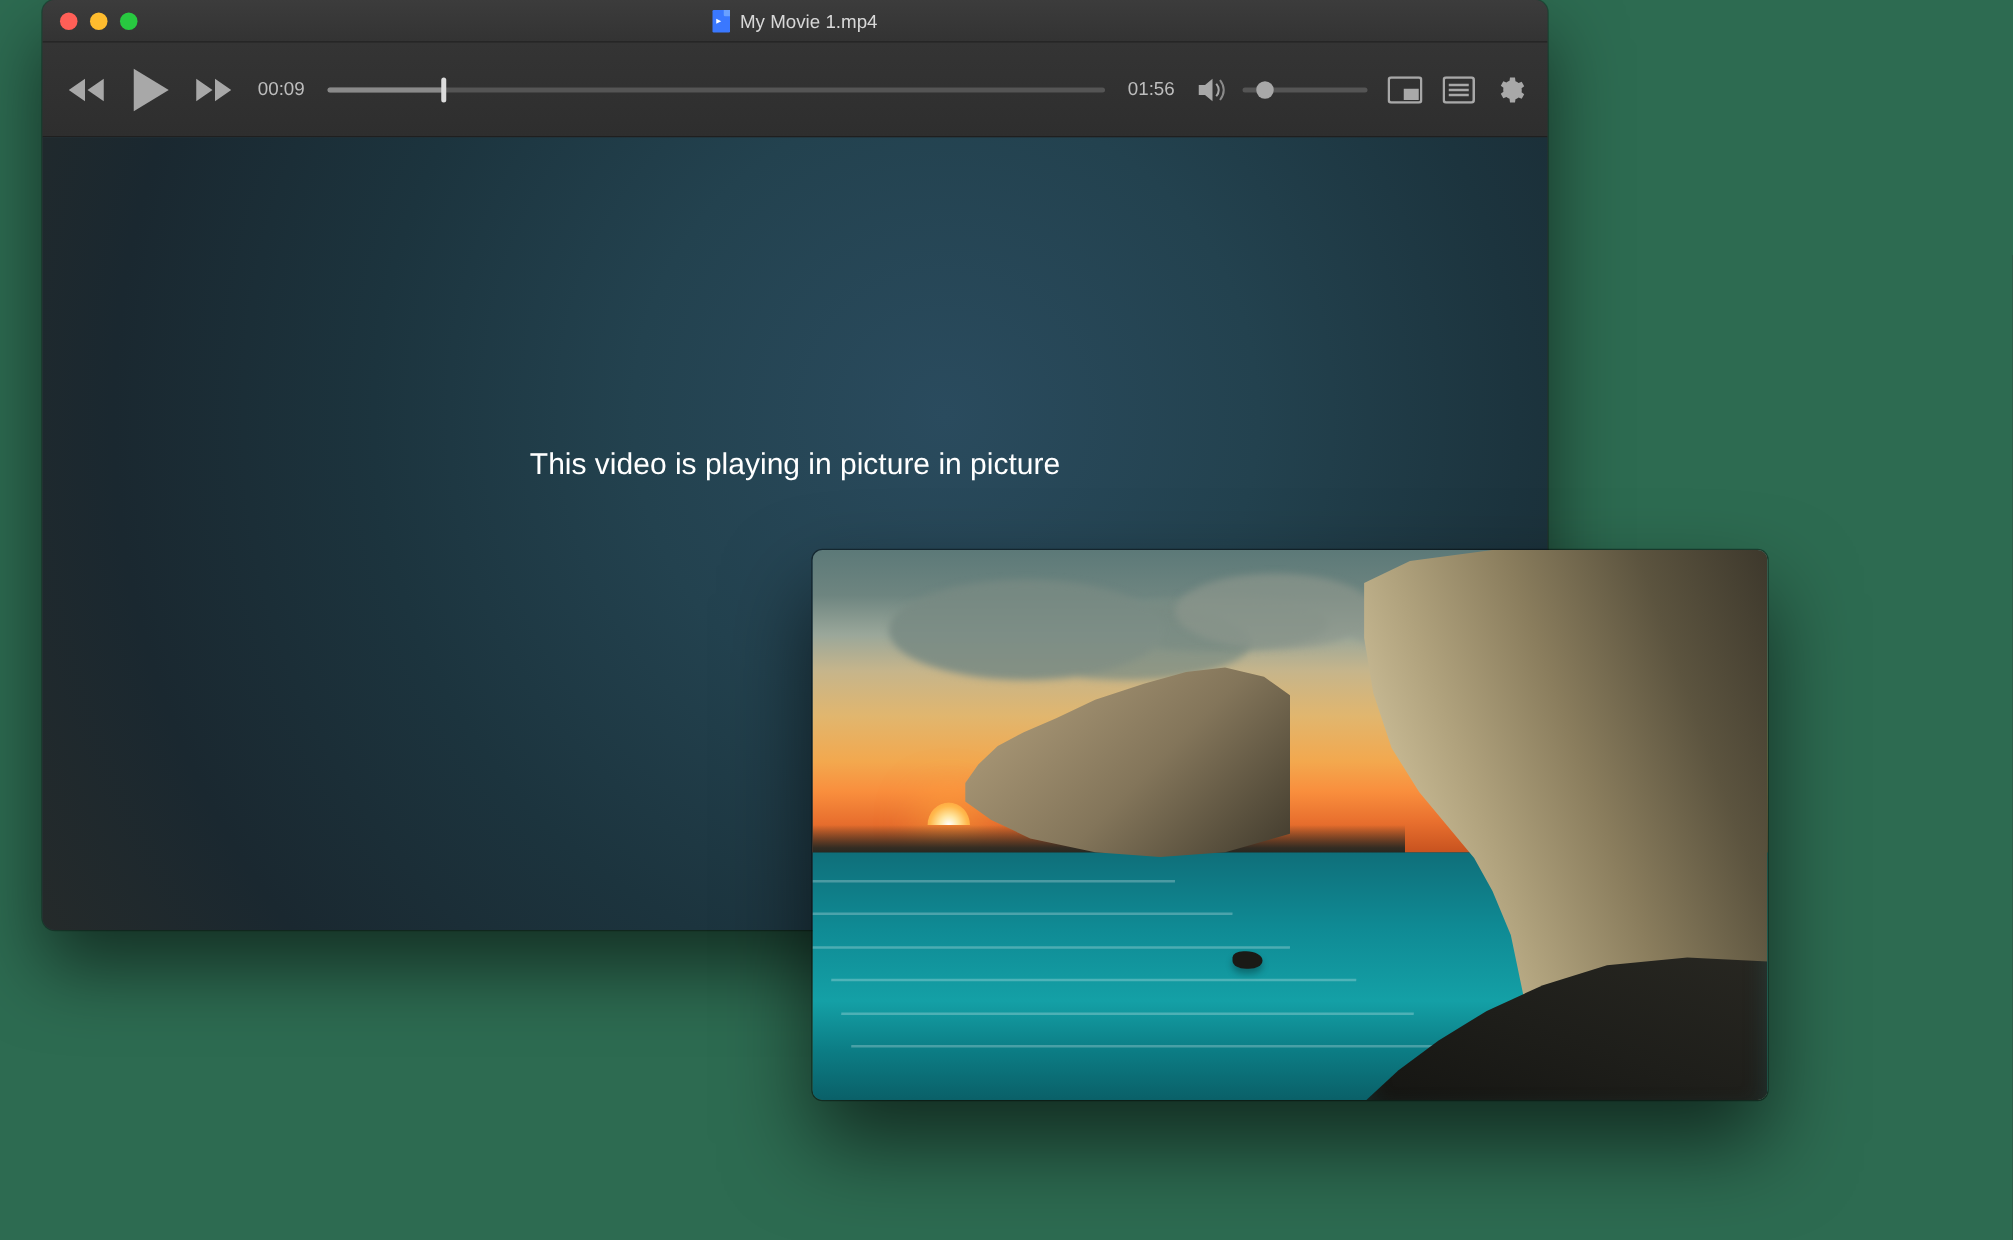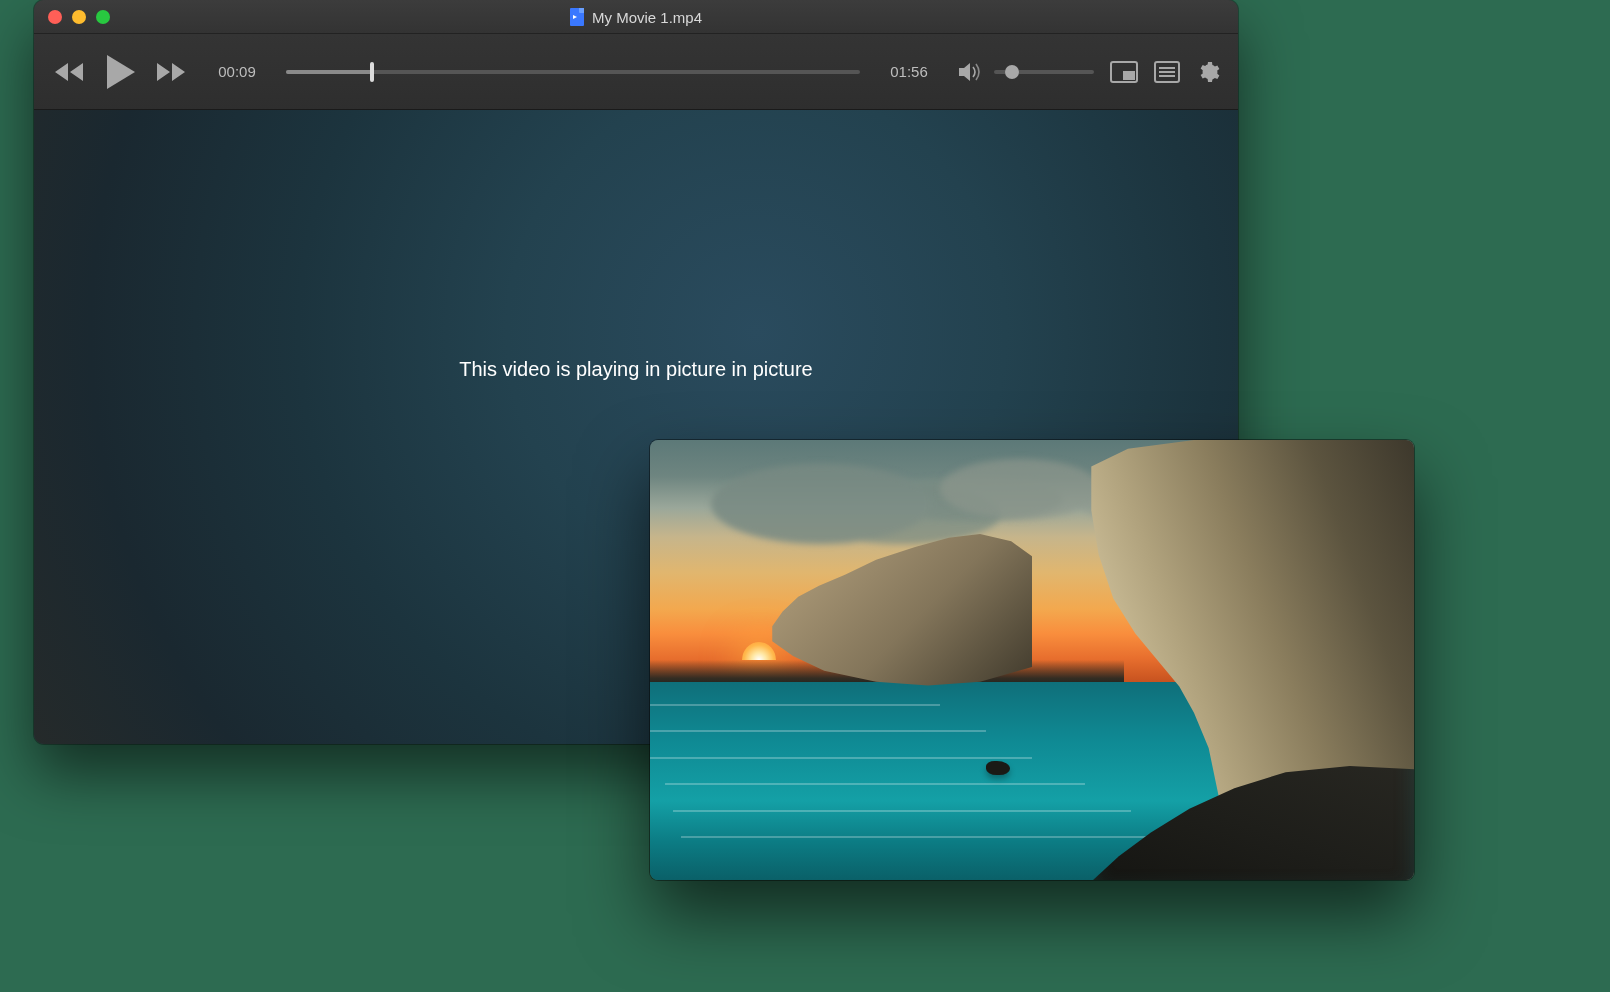--- a/index.html
+++ b/index.html
@@ -84,21 +84,21 @@
     border-bottom: 2.5px solid transparent;
   }
 
   .control-bar {
     height: 76px;
     background: linear-gradient(#343434, #2e2e2e);
     border-bottom: 1px solid #1a1a1a;
     display: flex;
     align-items: center;
     padding: 0 18px;
-    gap: 24px;
+    gap: 12px;
     flex-shrink: 0;
   }
   .icon-btn {
     display: flex;
     align-items: center;
     justify-content: center;
     cursor: pointer;
     color: #a8a8a8;
   }
   .icon-btn svg { display: block; }
@@ -182,21 +182,21 @@
       radial-gradient(circle at 60% 35%, #2a4b5e 0%, #23424f 30%, #1c343e 55%, #1a2830 80%, #252a2a 100%),
       linear-gradient(120deg, #223842, #19292e);
     display: flex;
     align-items: flex-start;
     justify-content: center;
     position: relative;
     color: #fff;
   }
   .pip-message {
     margin-top: 248px;
-    font-size: 20px;
+    font-size: 24px;
     color: #ffffff;
     text-align: center;
   }
 
   
   .pip-window {
     position: absolute;
     left: 650px;
     top: 440px;
     width: 764px;

